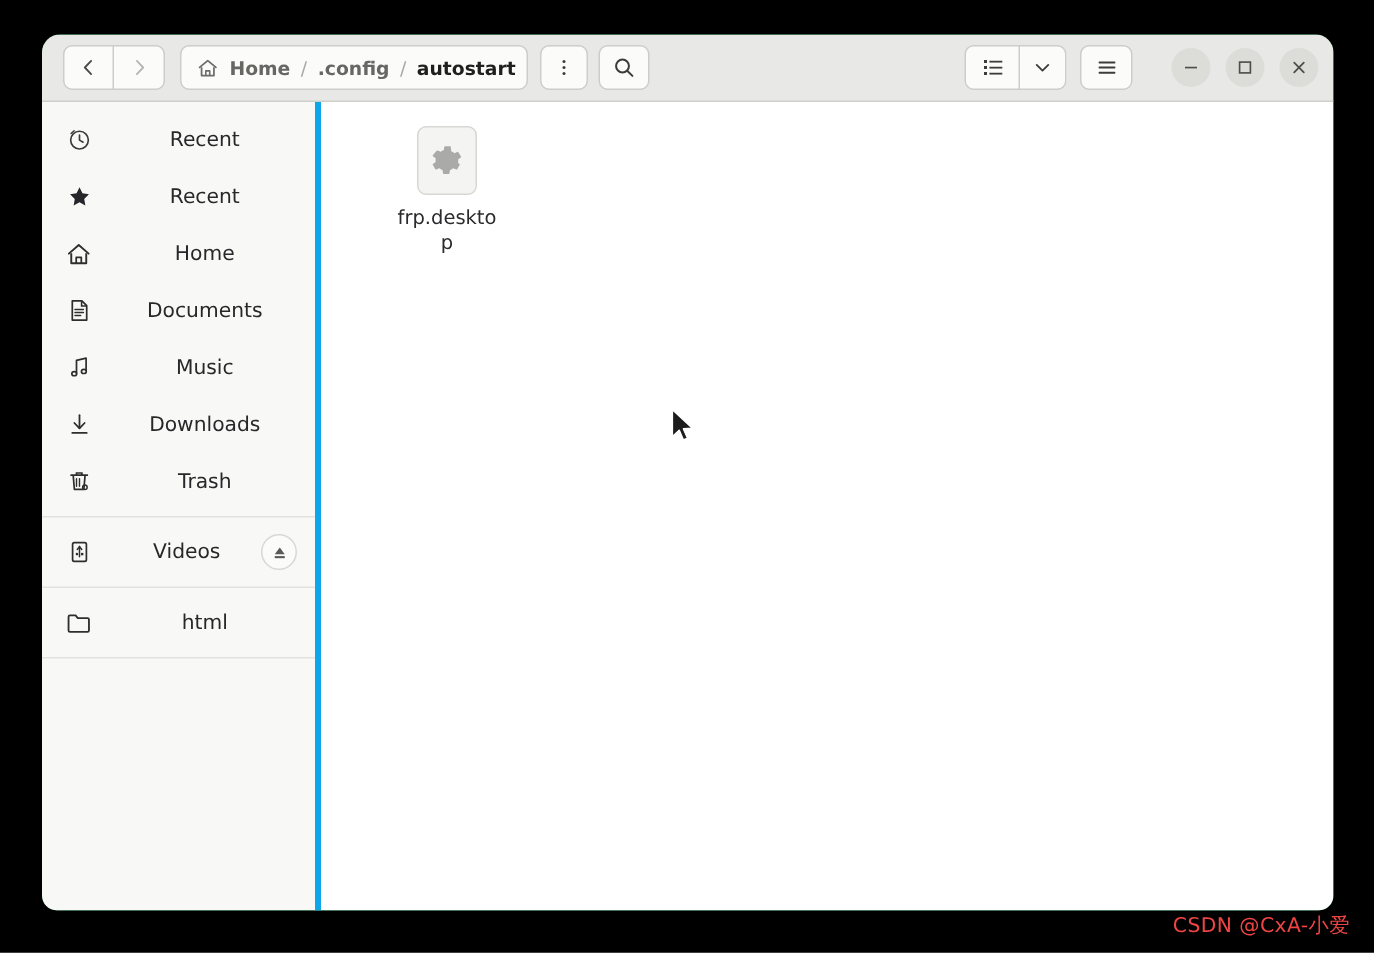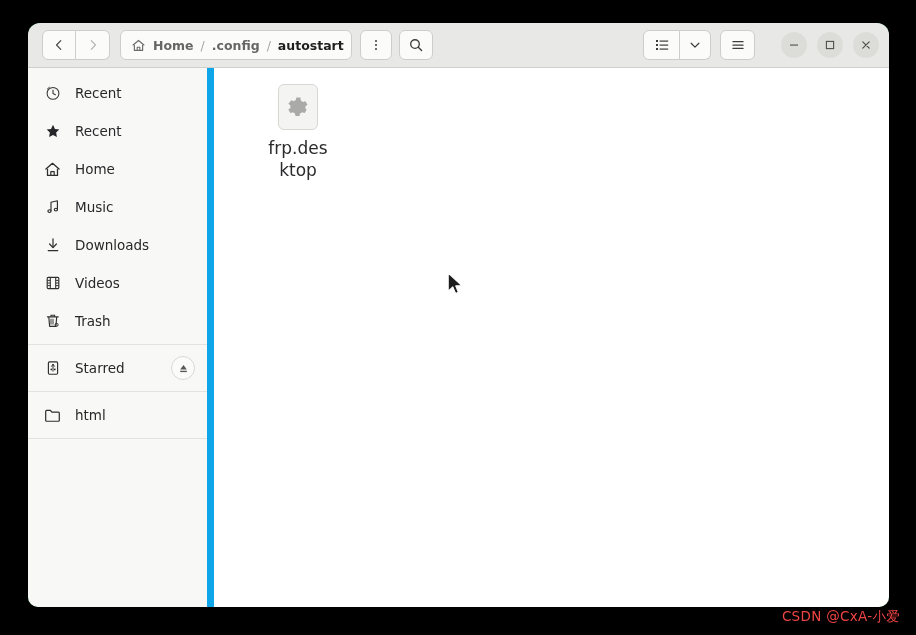--- a/index.html
+++ b/index.html
@@ -109,23 +109,24 @@
     cursor: default;
   }
 
   
   #body { flex: 1; display: flex; min-height: 0; }
 
   #sidebar {
     width: 186px;
     min-width: 186px;
     background: #f8f8f7;
-    border-right: 7px solid #0ea5e9;
+    border-right: 4px solid #0ea5e9;
     padding-top: 6px;
     overflow: hidden;
+    text-align: center;
   }
 
   .side-item {
     display: flex;
     align-items: center;
     height: 38px;
     padding: 0 12px 0 16px;
     cursor: default;
   }
   .side-icon {
@@ -170,21 +171,21 @@
   }
   .file-icon-box {
     width: 40px; height: 46px;
     background: #f4f4f3;
     border: 1px solid #d7d7d4;
     border-radius: 6px;
     display: flex; align-items: center; justify-content: center;
   }
   .file-label {
     margin-top: 8px;
-    font-size: 17px;
+    font-size: 13px;
     color: #2b2b2d;
     text-align: center;
     line-height: 1.28;
     word-break: break-all;
     max-width: 66px;
   }
 
   
   #cursor {
     position: absolute;
@@ -330,20 +331,30 @@
         <span class="side-icon">
           <svg width="17" height="17" viewBox="0 0 16 16">
             <path d="M1.8 7.6 L8 2.2 L14.2 7.6" fill="none" stroke="#2e2e2c" stroke-width="1.2" stroke-linecap="round" stroke-linejoin="round"></path>
             <path d="M3.3 7.4 V13.6 H12.7 V7.4" fill="none" stroke="#2e2e2c" stroke-width="1.2" stroke-linejoin="round"></path>
             <path d="M6.4 13.6 V10 H9.6 V13.6" fill="none" stroke="#2e2e2c" stroke-width="1.1" stroke-linejoin="round"></path>
           </svg>
         </span>
         <span class="side-label">Home</span>
       </div>
 
+      <div class="side-item">
+        <span class="side-icon">
+          <svg width="16" height="16" viewBox="0 0 16 16">
+            <path d="M3.2 1.6 H9.6 L12.8 4.8 V14.4 H3.2 Z" fill="none" stroke="#2e2e2c" stroke-width="1.15" stroke-linejoin="round"></path>
+            <path d="M9.4 1.7 V5 H12.7" fill="none" stroke="#2e2e2c" stroke-width="1.05"></path>
+            <path d="M5 7.4 H10.6 M5 9.4 H10.6 M5 11.4 H8.8" stroke="#2e2e2c" stroke-width="1" stroke-linecap="round"></path>
+          </svg>
+        </span>
+        <span class="side-label">Documents</span>
+      </div>
 
       <div class="side-item">
         <span class="side-icon">
           <svg width="16" height="16" viewBox="0 0 16 16">
             <path d="M6 12 V3.2 L12.4 1.8 V10.4" fill="none" stroke="#2e2e2c" stroke-width="1.15" stroke-linejoin="round"></path>
             <ellipse cx="4.5" cy="12.1" rx="1.6" ry="1.4" fill="none" stroke="#2e2e2c" stroke-width="1.15"></ellipse>
             <ellipse cx="10.9" cy="10.6" rx="1.6" ry="1.4" fill="none" stroke="#2e2e2c" stroke-width="1.15"></ellipse>
           </svg>
         </span>
         <span class="side-label">Music</span>
@@ -354,30 +365,20 @@
           <svg width="16" height="16" viewBox="0 0 16 16">
             <path d="M8 1.8 V10.2" stroke="#2e2e2c" stroke-width="1.2" stroke-linecap="round"></path>
             <path d="M4.6 7 L8 10.6 L11.4 7" fill="none" stroke="#2e2e2c" stroke-width="1.2" stroke-linecap="round" stroke-linejoin="round"></path>
             <path d="M3.2 13.6 H12.8" stroke="#2e2e2c" stroke-width="1.2" stroke-linecap="round"></path>
           </svg>
         </span>
         <span class="side-label">Downloads</span>
       </div>
 
 
-      <div class="side-item">
-        <span class="side-icon">
-          <svg width="16" height="16" viewBox="0 0 16 16">
-            <rect x="2.2" y="2.4" width="11.6" height="11.2" rx="1" fill="none" stroke="#2e2e2c" stroke-width="1.15"></rect>
-            <path d="M5.3 2.5 V13.5 M10.7 2.5 V13.5" stroke="#2e2e2c" stroke-width="1.05"></path>
-            <path d="M2.3 5.4 H5.2 M2.3 8 H5.2 M2.3 10.6 H5.2 M10.8 5.4 H13.7 M10.8 8 H13.7 M10.8 10.6 H13.7" stroke="#2e2e2c" stroke-width="0.95"></path>
-          </svg>
-        </span>
-        <span class="side-label">Videos</span>
-      </div>
 
       <div class="side-item">
         <span class="side-icon">
           <svg width="16" height="16" viewBox="0 0 16 16">
             <path d="M2.4 3.8 H13.2" stroke="#2e2e2c" stroke-width="1.15" stroke-linecap="round"></path>
             <path d="M6 3.7 V2.3 H9.6 V3.7" fill="none" stroke="#2e2e2c" stroke-width="1.1"></path>
             <path d="M3.8 4 L4.6 13.3 H10.9 L11.7 4" fill="none" stroke="#2e2e2c" stroke-width="1.15" stroke-linejoin="round"></path>
             <path d="M6 6.2 V11.2 M8 6.2 V11.2" stroke="#2e2e2c" stroke-width="0.95" stroke-linecap="round"></path>
             <circle cx="11.6" cy="11.8" r="1.5" fill="none" stroke="#2e2e2c" stroke-width="1"></circle>
           </svg>
@@ -390,21 +391,21 @@
       <div class="side-item">
         <span class="side-icon">
           <svg width="16" height="16" viewBox="0 0 16 16">
             <rect x="3.4" y="1.8" width="9.2" height="12.4" rx="1.1" fill="none" stroke="#2e2e2c" stroke-width="1.15"></rect>
             <path d="M8 4.4 V11.2" stroke="#2e2e2c" stroke-width="1" stroke-linecap="round"></path>
             <path d="M8 4.4 L6.5 6.3 M8 4.4 L9.5 6.3" stroke="#2e2e2c" stroke-width="1" stroke-linecap="round"></path>
             <circle cx="6.3" cy="9.4" r="0.85" fill="#2e2e2c"></circle>
             <rect x="9" y="8.6" width="1.6" height="1.6" fill="#2e2e2c"></rect>
           </svg>
         </span>
-        <span class="side-label">Starred</span>
+        <span class="side-label">Videos</span>
         <span class="eject">
           <svg width="13" height="13" viewBox="0 0 14 14">
             <path d="M7 3.2 L10.6 8 H3.4 Z" fill="#59595a"></path>
             <rect x="3.4" y="9.4" width="7.2" height="1.5" fill="#59595a"></rect>
           </svg>
         </span>
       </div>
 
       <div class="side-sep"></div>
 

